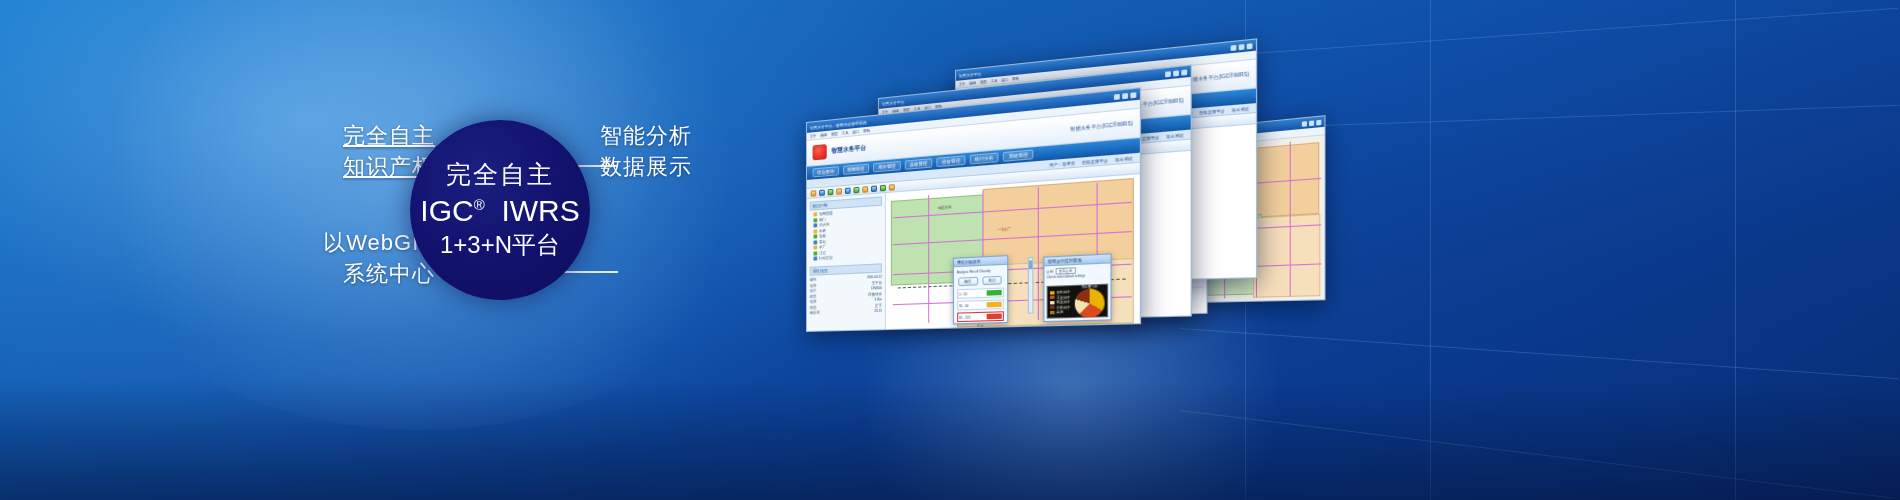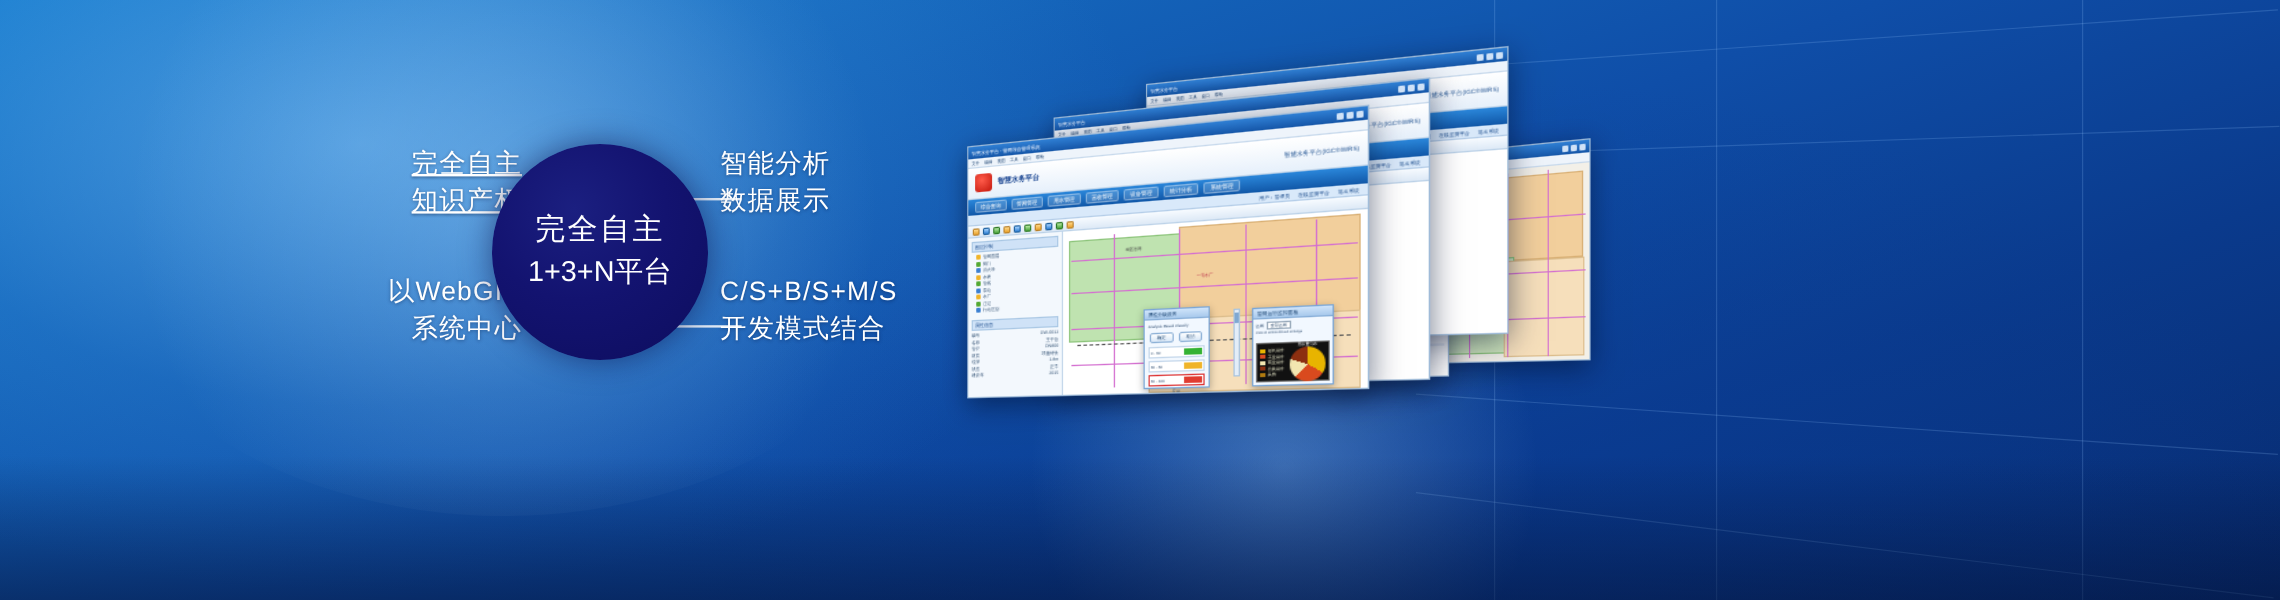--- a/index.html
+++ b/index.html
@@ -233,27 +233,24 @@
     <div class="feat bl">
       <div>以WebGIS</div>
       <div>系统中心</div>
     </div>
 
     <div class="feat tr">
       <div>智能分析</div>
       <div>数据展示</div>
     </div>
 
-    <div class="feat br">
-      <div>C/S+B/S+M/S</div>
-      <div>开发模式结合</div>
-    </div>
 
     <div class="circle-badge">
       <div class="cb-cn">完全自主</div>
+      <div class="cb-main"><span>IGC</span><sup>®</sup>&nbsp;&nbsp;<span>IWRS</span></div>
       <div class="cb-sub">1+3+N平台</div>
     </div>
   </div>
 
 
   <div class="shot" style="left:1196px; top:128px; width:132px; height:175px; transform: perspective(900px) rotateY(-22deg) skewY(-3.2deg); transform-origin: left center;">
     <div class="titlebar">
       <span class="tb-text">GIS 地图</span>
       <span class="tb-btns">
           <i></i>

